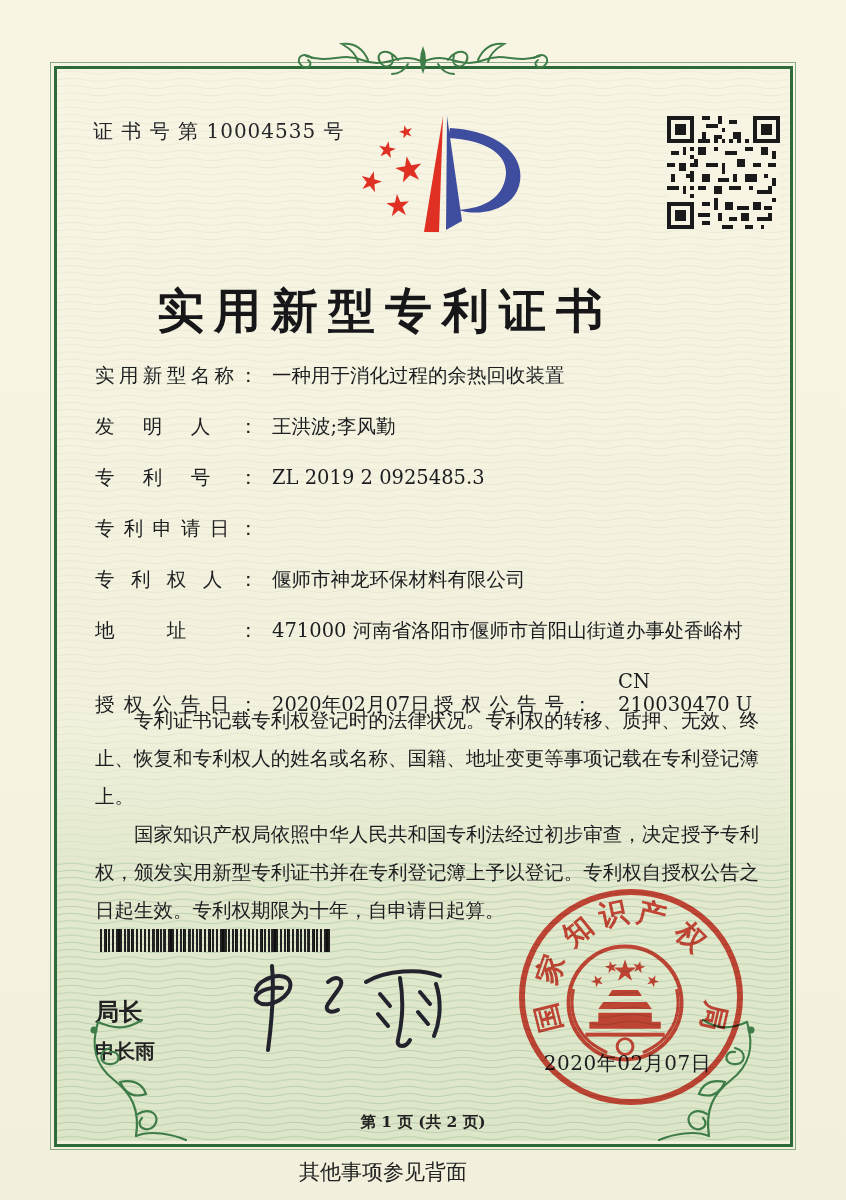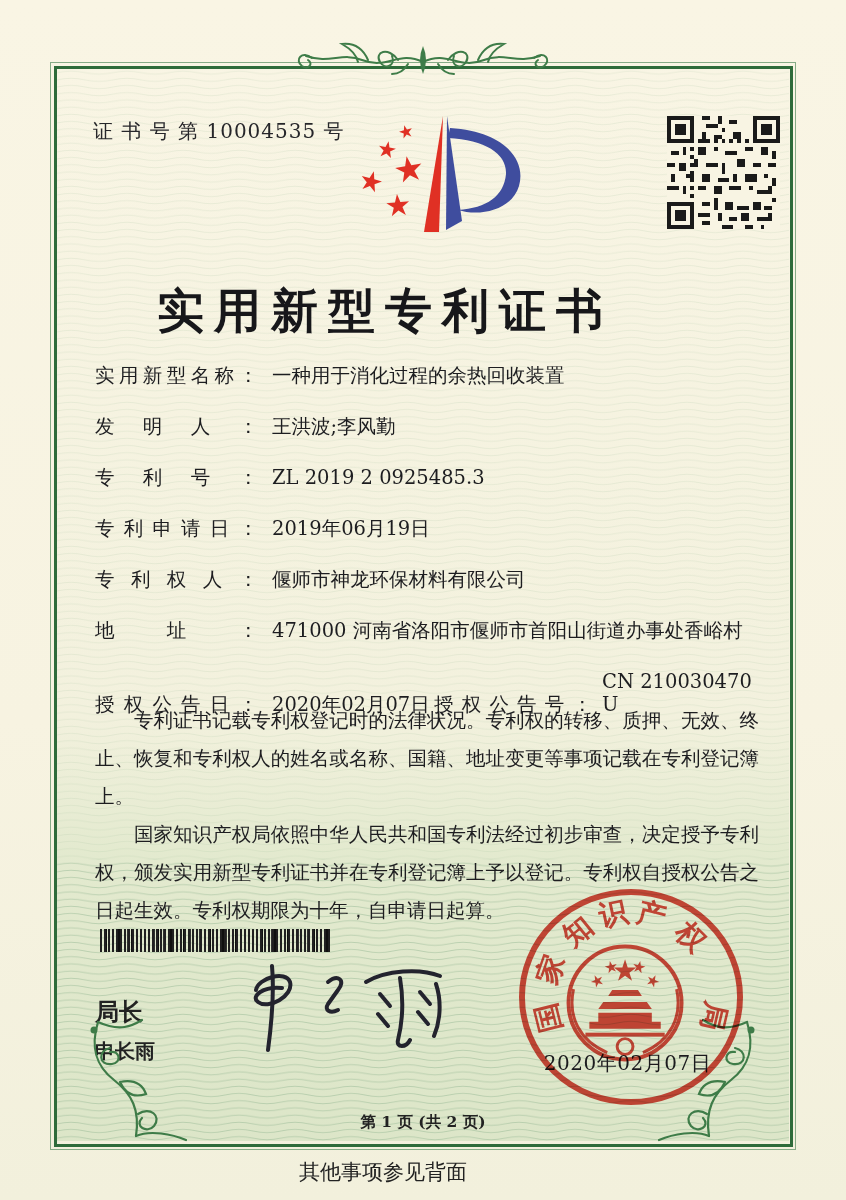--- a/index.html
+++ b/index.html
@@ -29,21 +29,21 @@
 
   .title{position:absolute;left:0;top:244px;width:760px;text-align:center;
          font-size:47px;font-weight:bold;color:#17171a;letter-spacing:10px;
          text-indent:10px;z-index:3;margin-top:36px;}
 
   .fields{position:absolute;left:95px;top:364px;width:662px;z-index:3;color:#1d1d20;}
   .frow{display:flex;align-items:flex-end;margin-bottom:28px;font-size:19.5px;line-height:23px;}
   .flabel{width:163px;flex:0 0 163px;text-align:justify;text-align-last:justify;margin-right:14px;}
   .fvalue{flex:1;}
   .fvalue-short{flex:0 0 162px;}
-  .flabel2{width:158px;flex:0 0 158px;text-align:justify;text-align-last:justify;margin-right:10px;}
+  .flabel2{width:158px;flex:0 0 158px;text-align:justify;text-align-last:justify;margin-right:26px;}
 
   .paras{position:absolute;left:95px;top:702px;width:664px;z-index:3;
          font-size:19.5px;line-height:38px;color:#1d1d20;text-align:justify;}
   .paras p{margin:0;text-indent:2em;}
 
   .barcode{position:absolute;left:100px;top:929px;width:231px;height:23px;z-index:3;
     background:
       repeating-linear-gradient(90deg,#202020 0 2px,transparent 2px 4px),
       repeating-linear-gradient(90deg,transparent 0 5px,#101010 5px 7px,transparent 7px 13px),
       repeating-linear-gradient(90deg,#303030 0 1px,transparent 1px 9px);}
@@ -237,21 +237,20 @@
     <div class="frow">
       <span class="flabel">发明人：</span>
       <span class="fvalue">王洪波;李风勤</span>
     </div>
     <div class="frow">
       <span class="flabel">专利号：</span>
       <span class="fvalue">ZL 2019 2 0925485.3</span>
     </div>
     <div class="frow">
       <span class="flabel">专利申请日：</span>
-      <span class="fvalue">2019年06月19日</span>
     </div>
     <div class="frow">
       <span class="flabel">专利权人：</span>
       <span class="fvalue">偃师市神龙环保材料有限公司</span>
     </div>
     <div class="frow">
       <span class="flabel">地址：</span>
       <span class="fvalue">471000 河南省洛阳市偃师市首阳山街道办事处香峪村</span>
     </div>
     <div class="frow">

